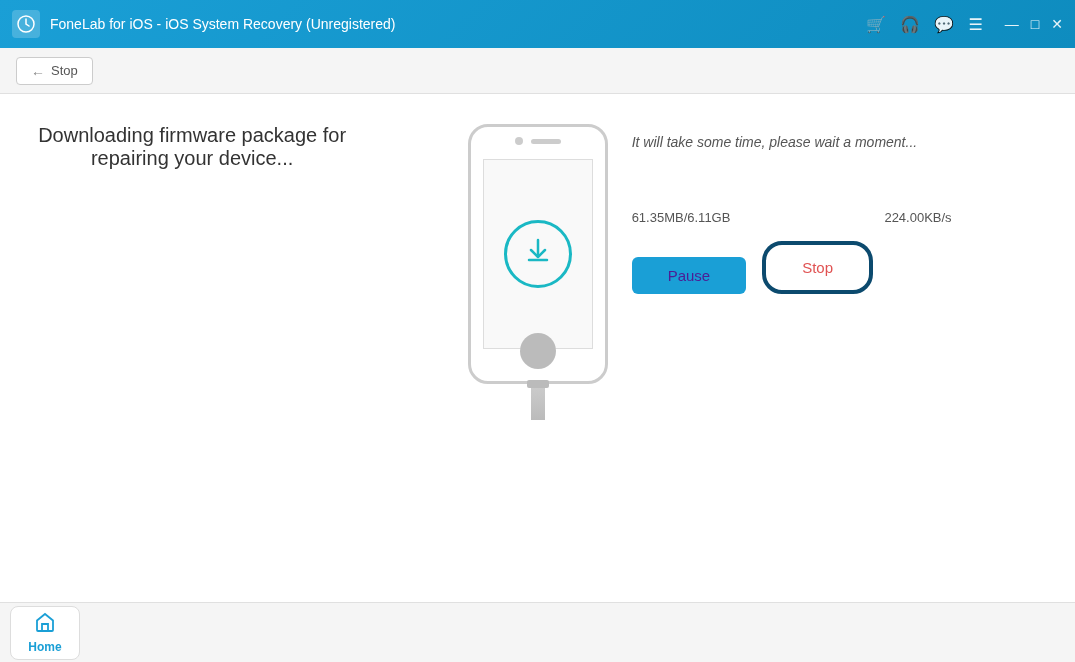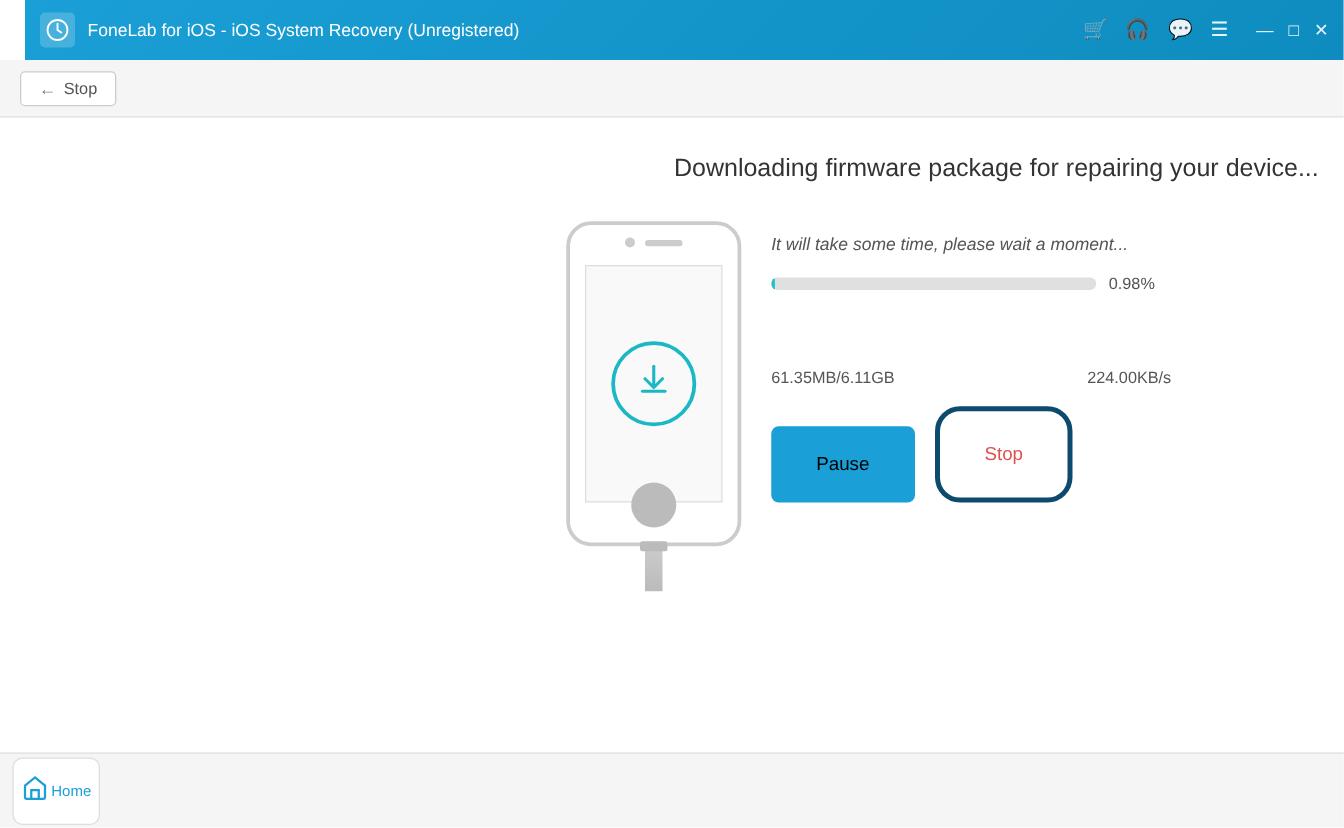--- a/index.html
+++ b/index.html
@@ -13,21 +13,20 @@
     }
 
     
     .title-bar {
       display: flex;
       align-items: center;
       justify-content: space-between;
       background: linear-gradient(135deg, #1a9fd6 0%, #0e8cbf 100%);
       height: 48px;
       padding: 0 12px;
-      margin-left: 20px;
     }
     .title-bar-left {
       display: flex;
       align-items: center;
       gap: 10px;
     }
     .app-icon {
       width: 28px;
       height: 28px;
       background: rgba(255,255,255,0.2);
@@ -89,22 +88,22 @@
       color: #555;
     }
     .back-btn .arrow {
       font-size: 14px;
       color: #888;
     }
 
     
     .main-content {
       display: flex;
-      flex-direction: column;
-      align-items: flex-end;
+      flex-direction: row;
+      align-items: flex-start;
       padding: 30px 20px 0;
       height: calc(662px - 48px - 46px - 60px);
     }
 
     .page-title {
       font-size: 20px;
       color: #333;
       font-weight: 400;
       margin-bottom: 30px;
       text-align: center;
@@ -241,24 +240,24 @@
       margin-top: 44px;
     }
 
     
     .action-buttons {
       display: flex;
       gap: 16px;
     }
     .pause-btn {
       background: #1a9fd6;
-      color: #000000;
+      color: #4c1d95;
       border: none;
       border-radius: 6px;
-      padding: 22px 36px;
+      padding: 10px 36px;
       font-size: 15px;
       cursor: pointer;
       margin-top: 16px;
     }
     .stop-btn {
       background: #fff;
       color: #e05252;
       border: 4px solid #0c4a6e;
       border-radius: 20px;
       padding: 10px 36px;
@@ -274,30 +273,31 @@
       right: 0;
       height: 60px;
       background: #f5f5f5;
       border-top: 1px solid #e0e0e0;
       display: flex;
       align-items: center;
       padding: 0 10px;
     }
     .home-nav-item {
       display: flex;
-      flex-direction: row;
+      flex-direction: column;
       align-items: center;
       justify-content: center;
       width: 70px;
       height: 54px;
       background: #fff;
       border-radius: 8px;
       border: 1px solid #ddd;
       cursor: pointer;
       gap: 2px;
+      font-weight: bold;
     }
     .home-nav-icon {
       font-size: 20px;
       color: #1a9fd6;
     }
     .home-nav-label {
       font-size: 12px;
       color: #1a9fd6;
     }
   </style>
@@ -359,26 +359,20 @@
         <div class="phone-home-btn"></div>
       </div>
       <div style="width:14px;height:36px;background:linear-gradient(to bottom,#ccc,#bbb);margin-top:0;position:relative;">
         <div style="position:absolute;top:-4px;left:50%;transform:translateX(-50%);width:22px;height:8px;background:#bbb;border-radius:2px;"></div>
       </div>
     </div>
 
     <div class="download-info">
       <p class="wait-message">It will take some time, please wait a moment...</p>
 
-      <div class="progress-container">
-        <div class="progress-bar-wrapper">
-          <div class="progress-bar-fill"></div>
-        </div>
-        <span class="progress-percent">0.98%</span>
-      </div>
 
       <div class="file-info">
         <span>61.35MB/6.11GB</span>
         <span>224.00KB/s</span>
       </div>
 
       <div class="action-buttons">
         <button class="pause-btn">Pause</button>
         <button class="stop-btn">Stop</button>
       </div>

